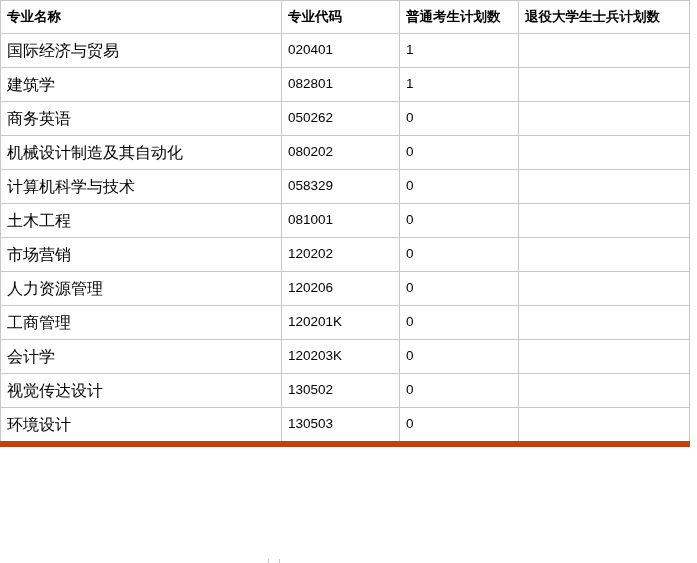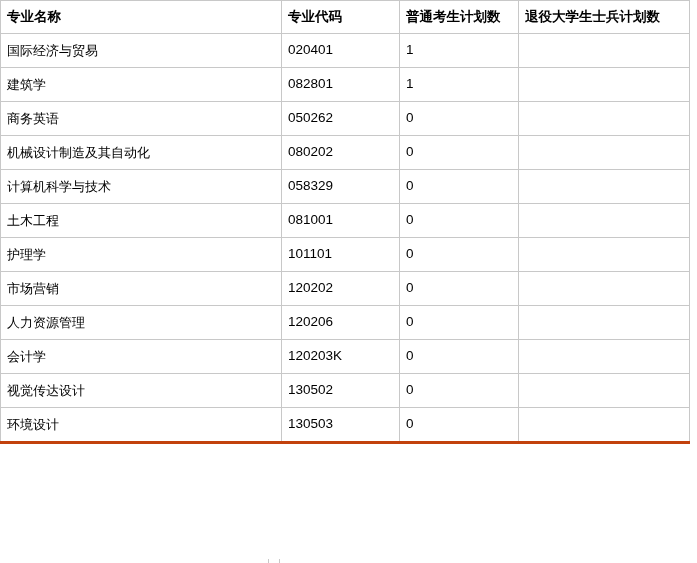--- a/index.html
+++ b/index.html
@@ -43,29 +43,29 @@
     line-height: 1.2;
     background: #ffffff;
     white-space: nowrap;
     overflow: hidden;
   }
   table.plan-table thead th {
     font-weight: bold;
     height: 32px;
   }
   table.plan-table tbody td.name-cell {
-    font-size: 13px;
+    font-size: 16px;
   }
   table.plan-table tbody td.code-cell,
   table.plan-table tbody td.num-cell,
   table.plan-table tbody td.vet-cell {
     font-size: 13.5px;
   }
   table.plan-table tbody tr:last-child td {
-    border-bottom: 3px solid #c2410c;
+    border-bottom: 6px solid #c2410c;
   }
   .notch {
     position: absolute;
     left: 268px;
     top: 559px;
     width: 10px;
     height: 4px;
     border-left: 1px solid #c8c8c8;
     border-right: 1px solid #c8c8c8;
   }
@@ -121,34 +121,34 @@
         <td class="num-cell">0</td>
         <td class="vet-cell"></td>
       </tr>
       <tr>
         <td class="name-cell">土木工程</td>
         <td class="code-cell">081001</td>
         <td class="num-cell">0</td>
         <td class="vet-cell"></td>
       </tr>
       <tr>
-        <td class="name-cell">护理学</td>
-        <td class="code-cell">101101</td>
-        <td class="num-cell">0</td>
-        <td class="vet-cell"></td>
-      </tr>
-      <tr>
         <td class="name-cell">市场营销</td>
         <td class="code-cell">120202</td>
         <td class="num-cell">0</td>
         <td class="vet-cell"></td>
       </tr>
       <tr>
         <td class="name-cell">人力资源管理</td>
         <td class="code-cell">120206</td>
+        <td class="num-cell">0</td>
+        <td class="vet-cell"></td>
+      </tr>
+      <tr>
+        <td class="name-cell">工商管理</td>
+        <td class="code-cell">120201K</td>
         <td class="num-cell">0</td>
         <td class="vet-cell"></td>
       </tr>
       <tr>
         <td class="name-cell">会计学</td>
         <td class="code-cell">120203K</td>
         <td class="num-cell">0</td>
         <td class="vet-cell"></td>
       </tr>
       <tr>

